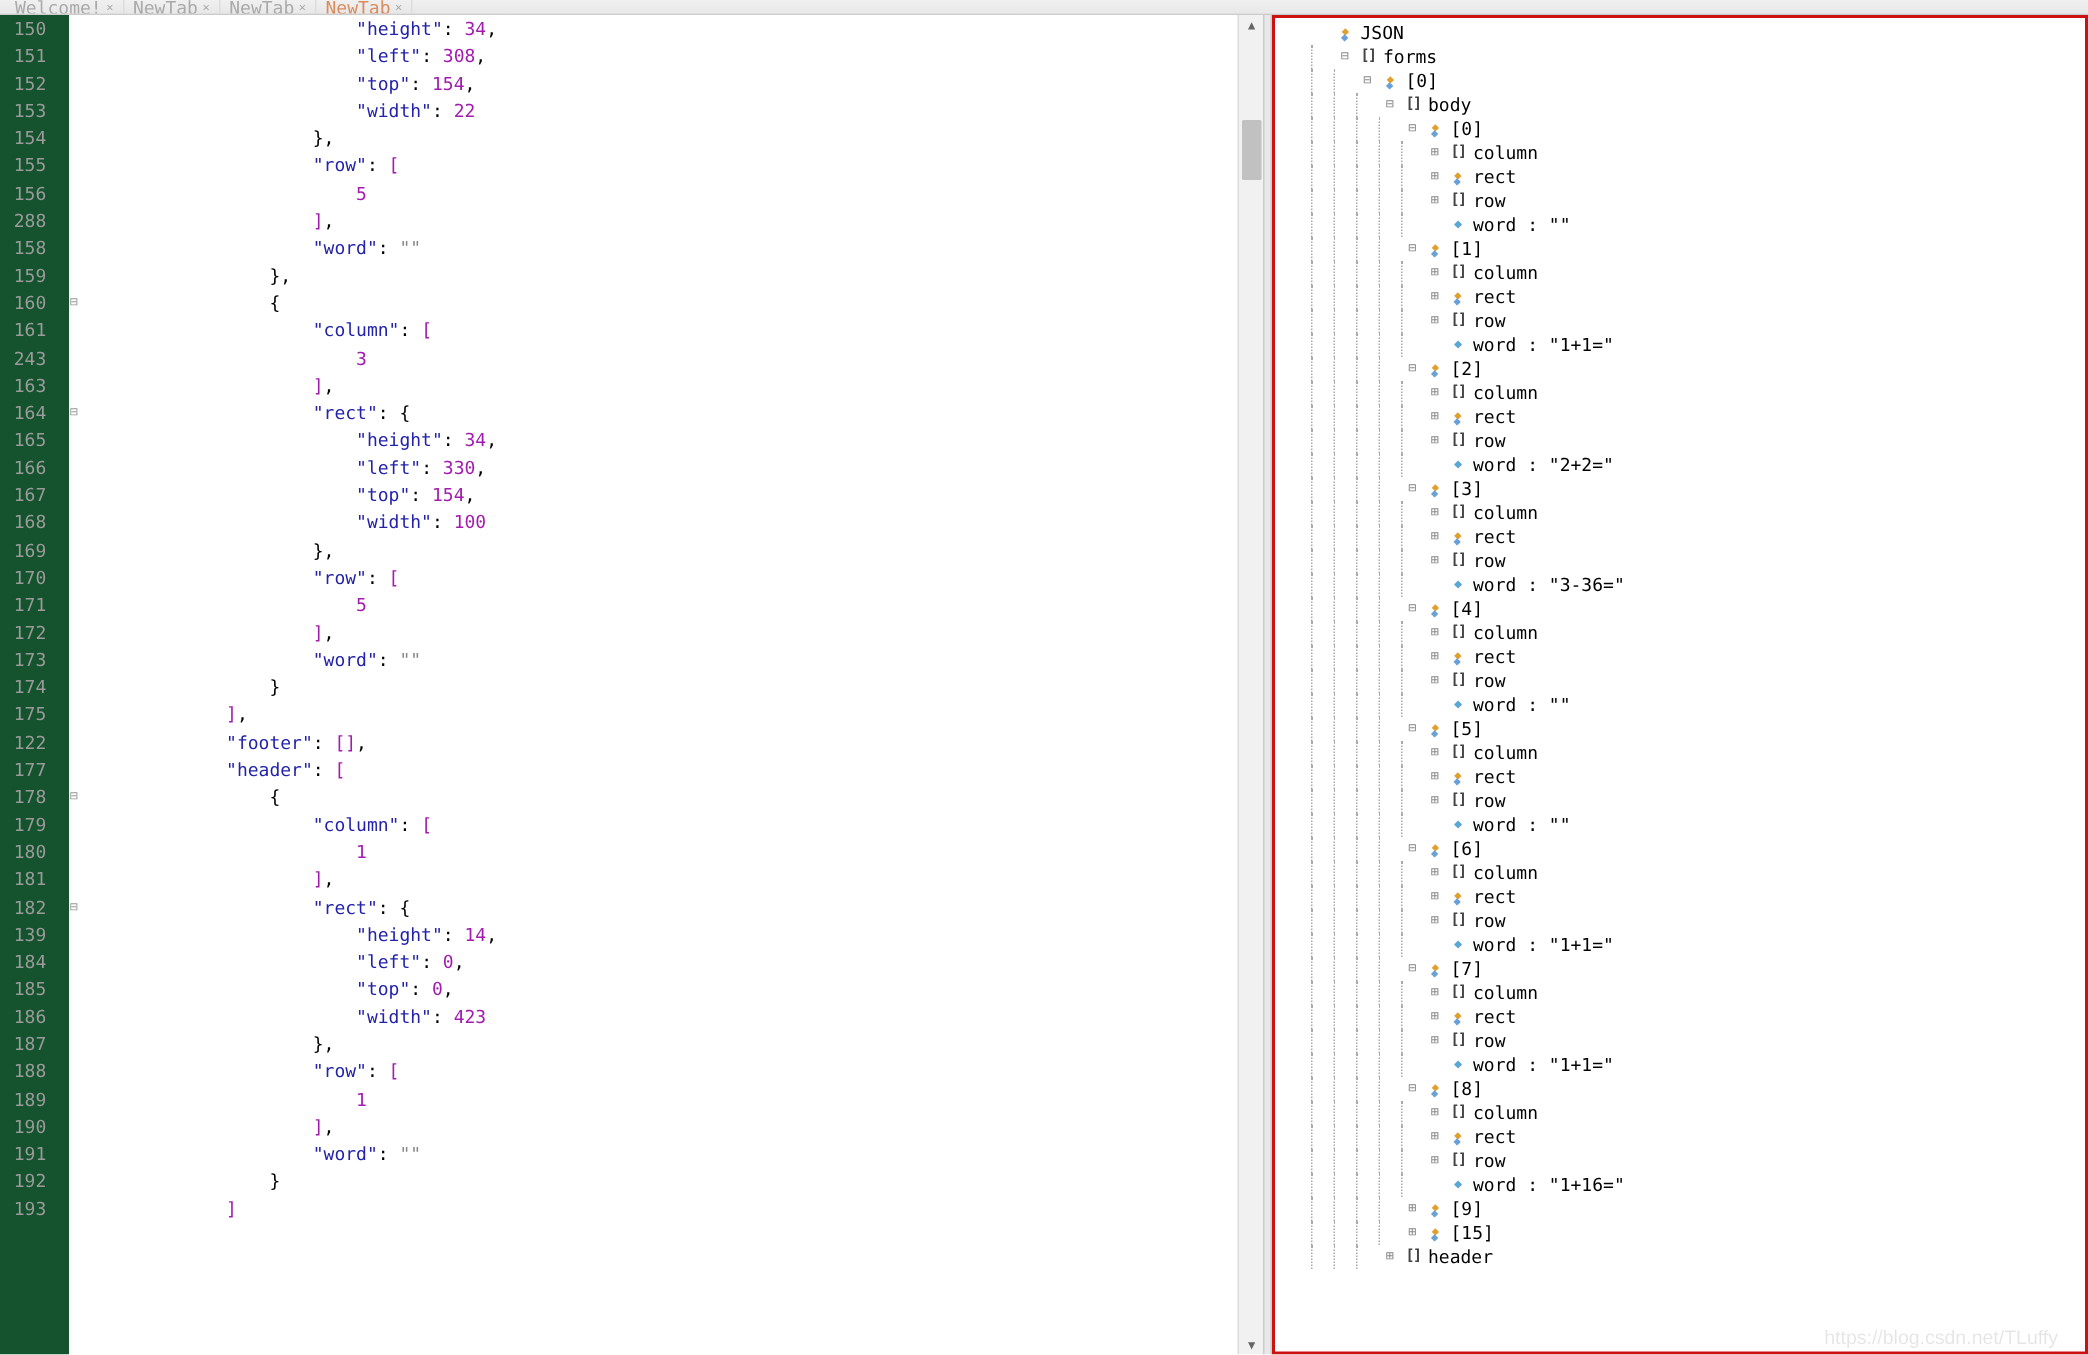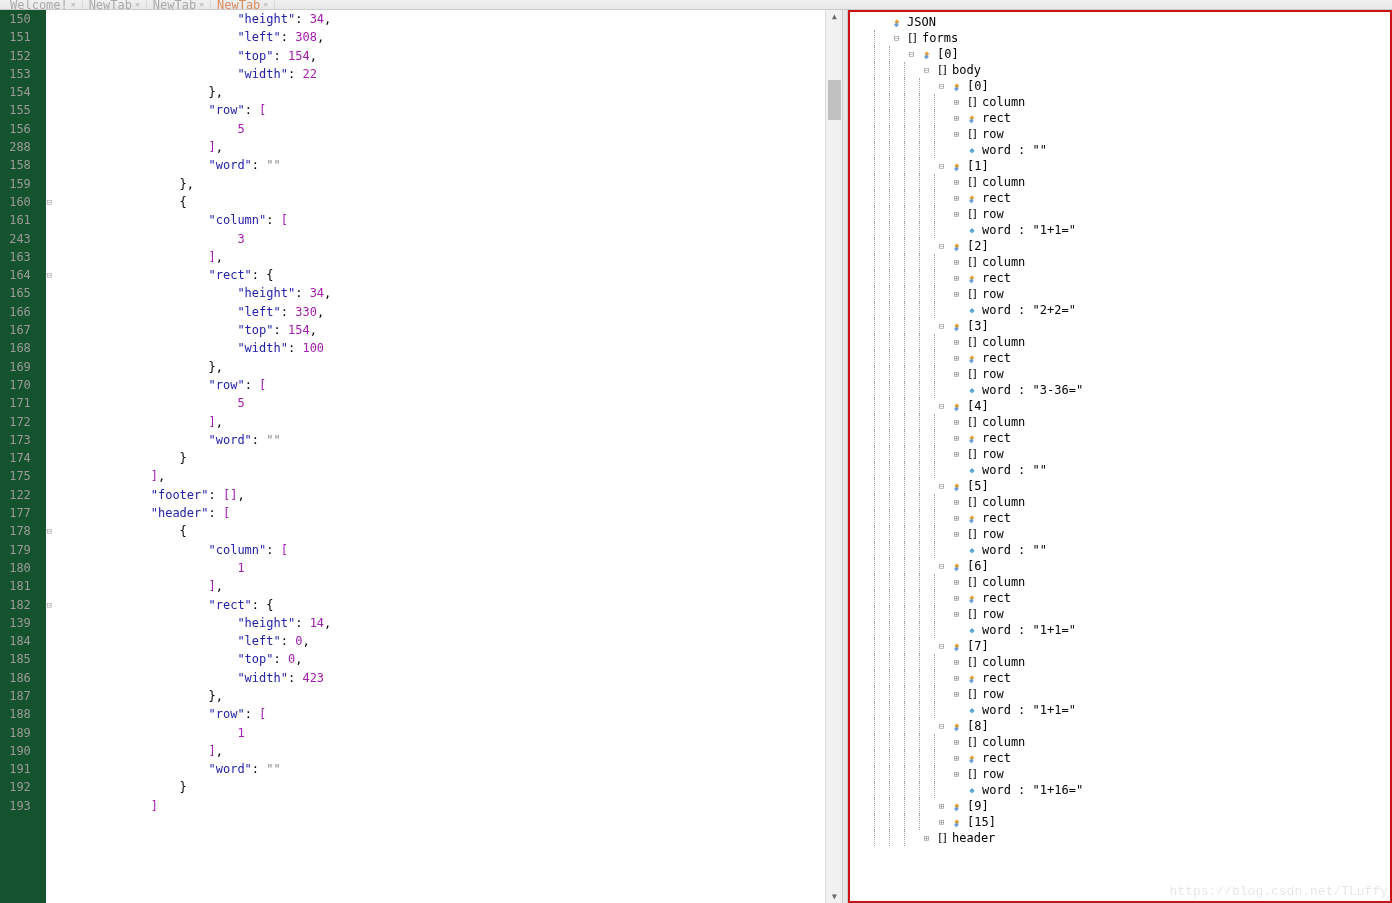--- a/index.html
+++ b/index.html
@@ -34,21 +34,21 @@
 .tree-row { height: 16px; line-height: 16px; display: flex; align-items: center; white-space: nowrap; margin-left: 24px; }
 .tw { display: inline-block; width: 15px; height: 16px; font-size: 9px; color: #888; text-align: center; line-height: 16px; position: relative; }
 .dotline { border-left: 1px dotted #aaa; }
 .ic { display: inline-block; width: 16px; height: 16px; margin-right: 2px; font-size: 10px; text-align: center; line-height: 16px; }
 .ic.prop::before { content: "◆"; color: #5aa7d6; font-size:9px; }
 .ic.arr::before { content: "[]"; color: #444; font-weight: bold; letter-spacing: -1px; }
 .ic.objd { position: relative; }
 .ic.objd::before { content: "◆"; color: #e0a030; font-size: 8px; position: relative; top: -1px; }
 .ic.objd::after { content: "◆"; color: #6aa0d8; font-size: 8px; position: absolute; left: 5px; top: 3px; }
 .lbl { color: #000; }
-.watermark { position: fixed; right: 4px; bottom: 4px; color: rgba(0,0,0,0.1); font-size: 13px; font-family: Liberation Mono, monospace; }
+.watermark { position: fixed; right: 20px; bottom: 4px; color: rgba(0,0,0,0.1); font-size: 13px; font-family: Liberation Sans, sans-serif; }
 </style>
 </head>
 <body>
 
 <div class="tab-bar" id="tabbar">
     <div class="tab">
       <span>Welcome!</span>
       <span class="tab-close">✕</span>
     </div>
     <div class="tab">

